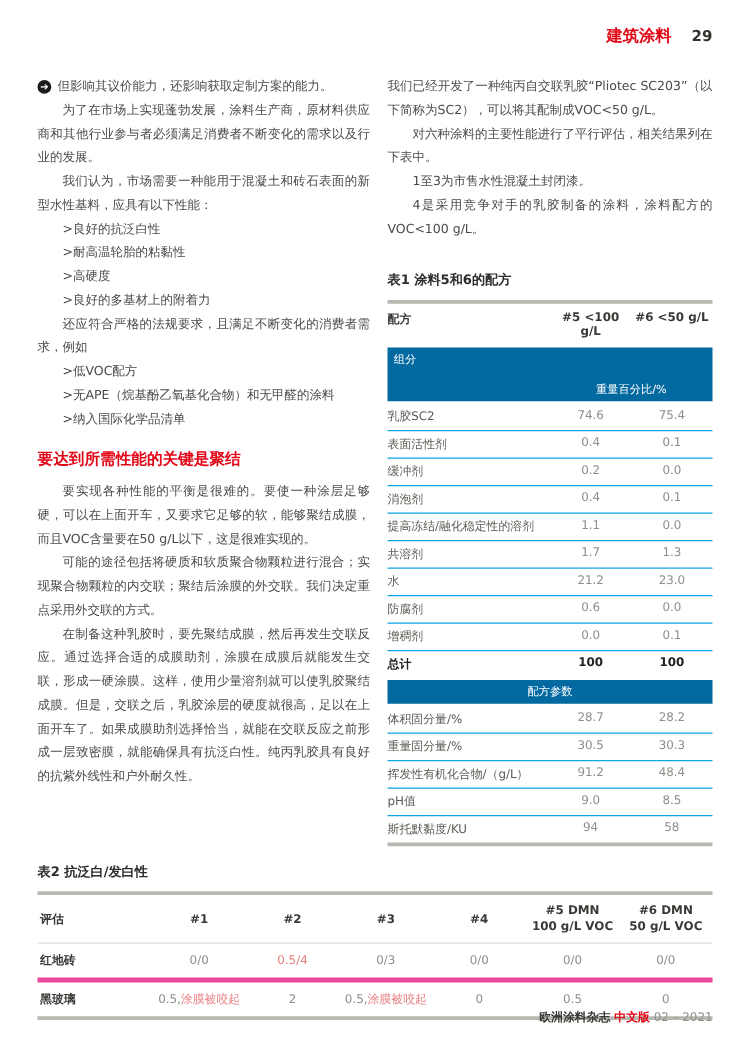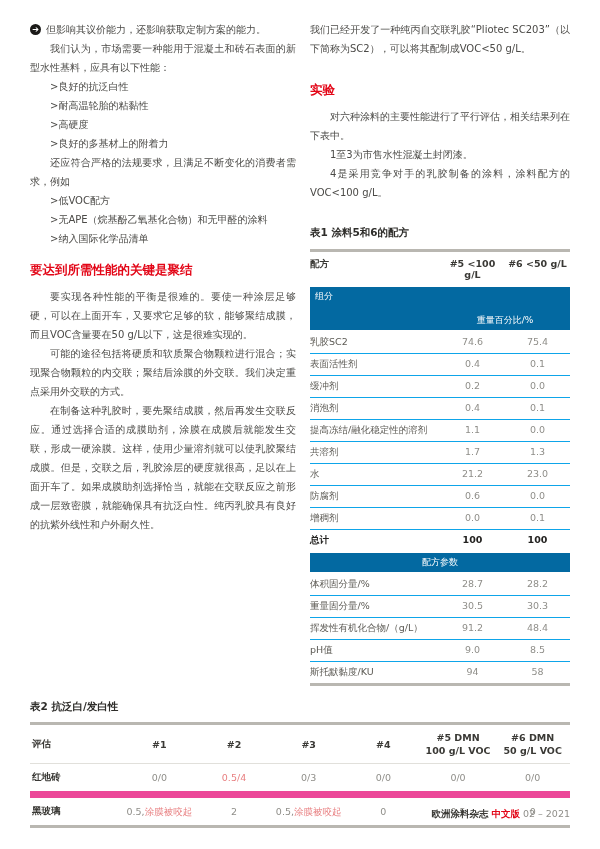--- a/index.html
+++ b/index.html
@@ -45,61 +45,65 @@
   .t1-row .t1-label { color:#5c5a54; }
   .t1-row.total { font-weight:bold; color:#232220; border-bottom:none; }
   .t1-row.total .t1-label { color:#232220; }
   .t1-params .t1-row:last-child { border-bottom:none; }
   
   .t23 { border-top:3px solid #b9b7b1; border-bottom:3px solid #b9b7b1; }
   .t23-head { display:flex; align-items:center; padding:6px 0; border-bottom:1px solid #e1e0db;
               font-weight:bold; font-size:9.5px; color:#3a3935; }
   .t23 .c0 { width:92px; text-align:left; padding-left:2px; }
   .t23 .cell { flex:1; text-align:center; white-space:pre-line; line-height:13px; }
-  .t23-row { display:flex; align-items:center; padding:7px 0; border-bottom:7px solid #ec4899;
+  .t23-row { display:flex; align-items:center; padding:7px 0; border-bottom:4px solid #ec4899;
              font-size:9.5px; color:#8f8e89; }
   .t23-row:last-child { border-bottom:none; }
   .t23-row .c0 { color:#3a3935; font-weight:bold; }
   .val-red { color:#e87f80;text-align:center; }
   
   .page-footer { position:absolute; right:30px; bottom:28px; font-size:9.5px; color:#8f8e89; }
   .page-footer .journal { color:#3a3935; font-weight:bold; }
   .page-footer .edition { color:#e30617; font-weight:bold; }
 </style>
 </head>
 <body>
 
 <div class="page">
 
+  <div class="page-header">
+    <span class="section-title">建筑涂料</span>
+    <span class="page-number">29</span>
+  </div>
 
   <div class="columns">
 
     <div class="col-left">
       <p class="body marker-para">
         <span class="cont-marker">➔</span>
         <span>但影响其议价能力，还影响获取定制方案的能力。</span>
       </p>
+      <p class="body ind">为了在市场上实现蓬勃发展，涂料生产商，原材料供应商和其他行业参与者必须满足消费者不断变化的需求以及行业的发展。</p>
       <p class="body ind">我们认为，市场需要一种能用于混凝土和砖石表面的新型水性基料，应具有以下性能：</p>
       <p class="body bullet">&gt;良好的抗泛白性</p>
       <p class="body bullet">&gt;耐高温轮胎的粘黏性</p>
       <p class="body bullet">&gt;高硬度</p>
       <p class="body bullet">&gt;良好的多基材上的附着力</p>
       <p class="body ind">还应符合严格的法规要求，且满足不断变化的消费者需求，例如</p>
       <p class="body bullet">&gt;低VOC配方</p>
       <p class="body bullet">&gt;无APE（烷基酚乙氧基化合物）和无甲醛的涂料</p>
       <p class="body bullet">&gt;纳入国际化学品清单</p>
       <h2 class="red-heading">要达到所需性能的关键是聚结</h2>
       <p class="body ind">要实现各种性能的平衡是很难的。要使一种涂层足够硬，可以在上面开车，又要求它足够的软，能够聚结成膜，而且VOC含量要在50 g/L以下，这是很难实现的。</p>
       <p class="body ind">可能的途径包括将硬质和软质聚合物颗粒进行混合；实现聚合物颗粒的内交联；聚结后涂膜的外交联。我们决定重点采用外交联的方式。</p>
       <p class="body ind">在制备这种乳胶时，要先聚结成膜，然后再发生交联反应。通过选择合适的成膜助剂，涂膜在成膜后就能发生交联，形成一硬涂膜。这样，使用少量溶剂就可以使乳胶聚结成膜。但是，交联之后，乳胶涂层的硬度就很高，足以在上面开车了。如果成膜助剂选择恰当，就能在交联反应之前形成一层致密膜，就能确保具有抗泛白性。纯丙乳胶具有良好的抗紫外线性和户外耐久性。</p>
     </div>
 
     <div class="col-right">
       <p class="body">我们已经开发了一种纯丙自交联乳胶“Pliotec SC203”（以下简称为SC2），可以将其配制成VOC&lt;50 g/L。</p>
-      <h2 class="red-heading rc-heading">实验</h2>
       <p class="body ind">对六种涂料的主要性能进行了平行评估，相关结果列在下表中。</p>
       <p class="body ind">1至3为市售水性混凝土封闭漆。</p>
       <p class="body ind">4是采用竞争对手的乳胶制备的涂料，涂料配方的VOC&lt;100 g/L。</p>
 
       <h3 class="tbl-title t1-title">表1 涂料5和6的配方</h3>
       <div class="t1">
         <div class="t1-head">
           <span class="t1-label">配方</span>
           <span class="t1-val">#5 &lt;100 g/L</span>
           <span class="t1-val">#6 &lt;50 g/L</span>

